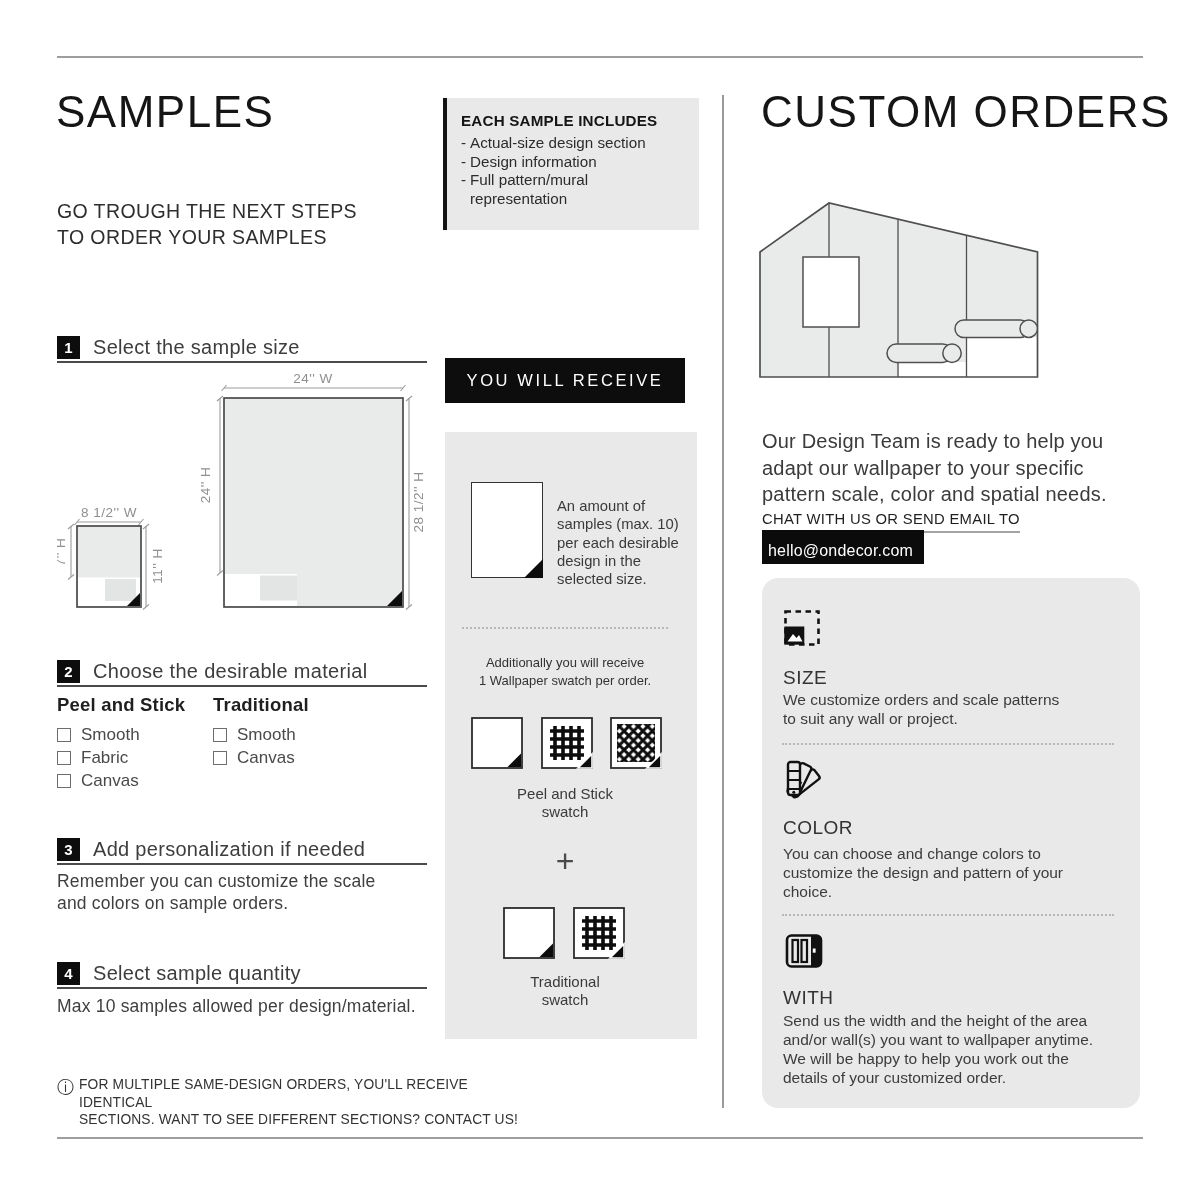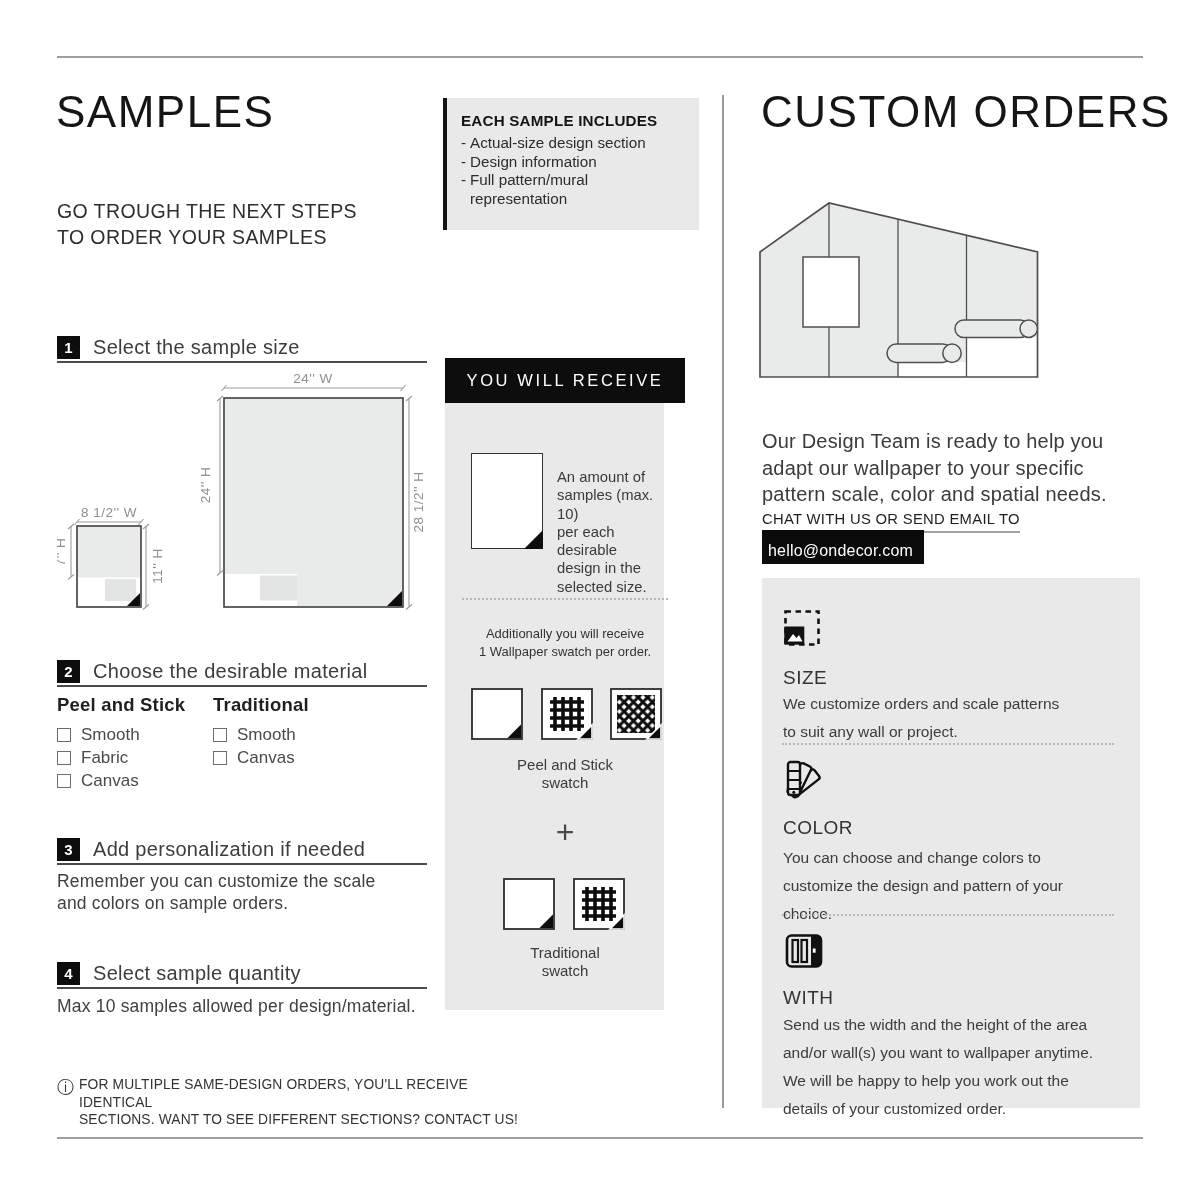--- a/index.html
+++ b/index.html
@@ -30,40 +30,40 @@
   
   .includes-box{border-left:4px solid #141414;background:#e9e9e9;width:238px;height:118px;
                 padding:14px 0 0 14px;}
   .includes-title{font-size:15.2px;font-weight:700;color:#141414;letter-spacing:.2px;margin-bottom:5px;}
   .inc-item{display:flex;font-size:15.2px;line-height:18.6px;color:#2c2c2c;}
   .inc-item .dash{width:9px;flex:0 0 auto;}
 
   
   .receive-header{background:#0d0d0d;color:#fff;width:240px;height:45px;line-height:45px;
                   text-align:center;font-size:16.5px;letter-spacing:2.6px;}
-  .receive-panel{background:#e9e9e9;width:219px;height:607px;}
+  .receive-panel{background:#e9e9e9;width:252px;height:607px;margin-top:29px;}
   .sample-page{background:#fff;border:1.4px solid #333;width:70px;height:94px;}
   .sample-page:after{content:"";position:absolute;right:-1px;bottom:-1px;width:0;height:0;
                      border-style:solid;border-width:0 0 19px 19px;
                      border-color:transparent transparent #0d0d0d transparent;}
   .mid-text{font-size:14.8px;line-height:18.3px;color:#3a3a3a;}
   .dotted{border-top:2px dotted #b8b8b8;height:0;}
   .centered{text-align:center;}
   .swatch-label{font-size:15px;line-height:17.5px;color:#3a3a3a;}
   .plus{font-size:32px;font-weight:400;color:#4a4a4a;line-height:32px;}
 
   
   .intro-text{font-size:20px;line-height:26.5px;color:#3b3b3b;letter-spacing:.2px;}
   .chat-label{display:inline-block;font-size:14.8px;letter-spacing:.3px;color:#1e1e1e;
               border-bottom:2px solid #a3a3a3;padding-bottom:4px;}
   .email-badge{display:inline-block;background:#0b0b0b;color:#fff;font-size:16px;
                padding:12px 11px 4px 6px;letter-spacing:.2px;}
   .custom-panel{background:#e9e9e9;width:378px;height:530px;}
   .feat-title{font-size:19px;color:#333;letter-spacing:.5px;}
-  .feat-body{font-size:15.5px;line-height:28px;color:#3c3c3c;}
+  .feat-body{font-size:15.5px;line-height:19px;color:#3c3c3c;}
 
   .footnote{font-size:13.8px;line-height:17.6px;color:#333;letter-spacing:.15px;}
   .info-glyph{font-size:17px;color:#333;}
 
   svg text{font-family:"Liberation Sans",sans-serif;}
 </style>
 </head>
 <body>
 
 <div id="page">
@@ -266,21 +266,21 @@
 adapt our wallpaper to your specific
 pattern scale, color and spatial needs.</div>
 
   <div class="abs" style="left:762px;top:510px;">
     <span class="chat-label">CHAT WITH US OR SEND EMAIL TO</span>
   </div>
   <div class="abs" style="left:762px;top:530px;">
     <span class="email-badge">hello@ondecor.com</span>
   </div>
 
-  <div class="abs custom-panel" style="left:762px;top:578px;">
+  <div class="abs custom-panel" style="left:762px;top:578px;border-radius:16px;">
 
     <svg class="abs" style="left:20px;top:30px;" width="40" height="40" viewBox="0 0 40 40">
       <rect x="3.5" y="3.5" width="33" height="33" fill="none" stroke="#111" stroke-width="2.6" stroke-dasharray="5.5 4.5"></rect>
       <rect x="2.3" y="18.5" width="20" height="18.2" fill="#111"></rect>
       <path d="M5.5 33.5 L11 26 L14.5 30 L17 27 L20.5 33.5 Z" fill="#ffffff"></path>
     </svg>
     <div class="abs feat-title" style="left:21px;top:89px;">SIZE</div>
     <div class="abs feat-body prewrap" style="left:21px;top:112px;">We customize orders and scale patterns
 to suit any wall or project.</div>
     <div class="abs dotted" style="left:20px;top:165px;width:332px;"></div>

